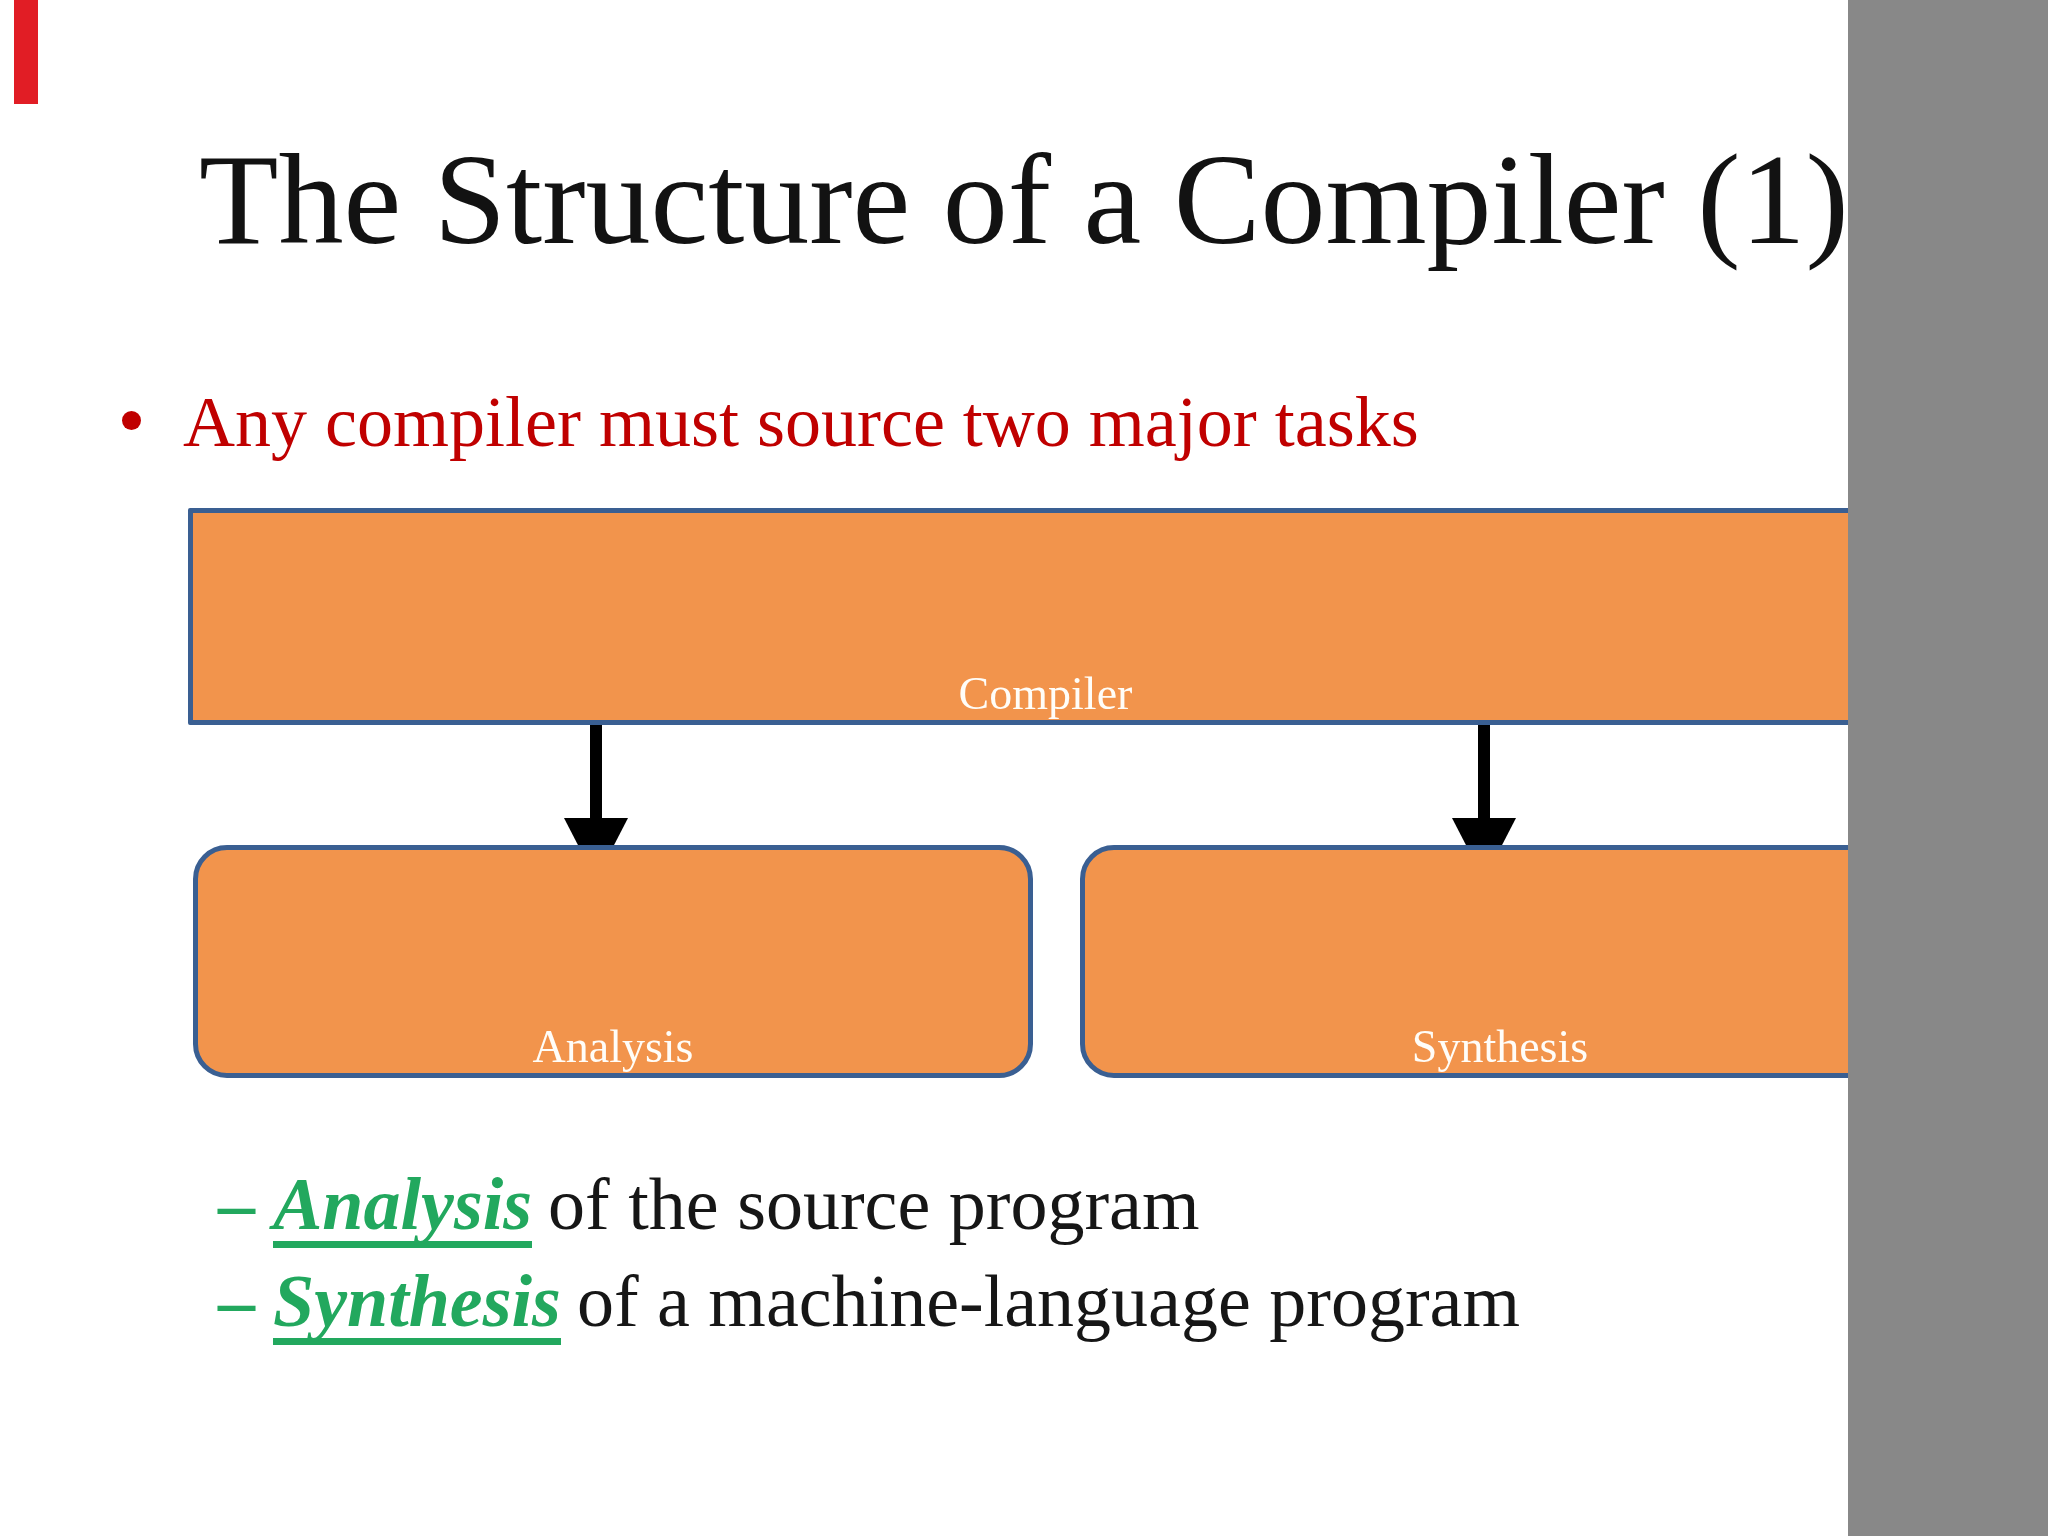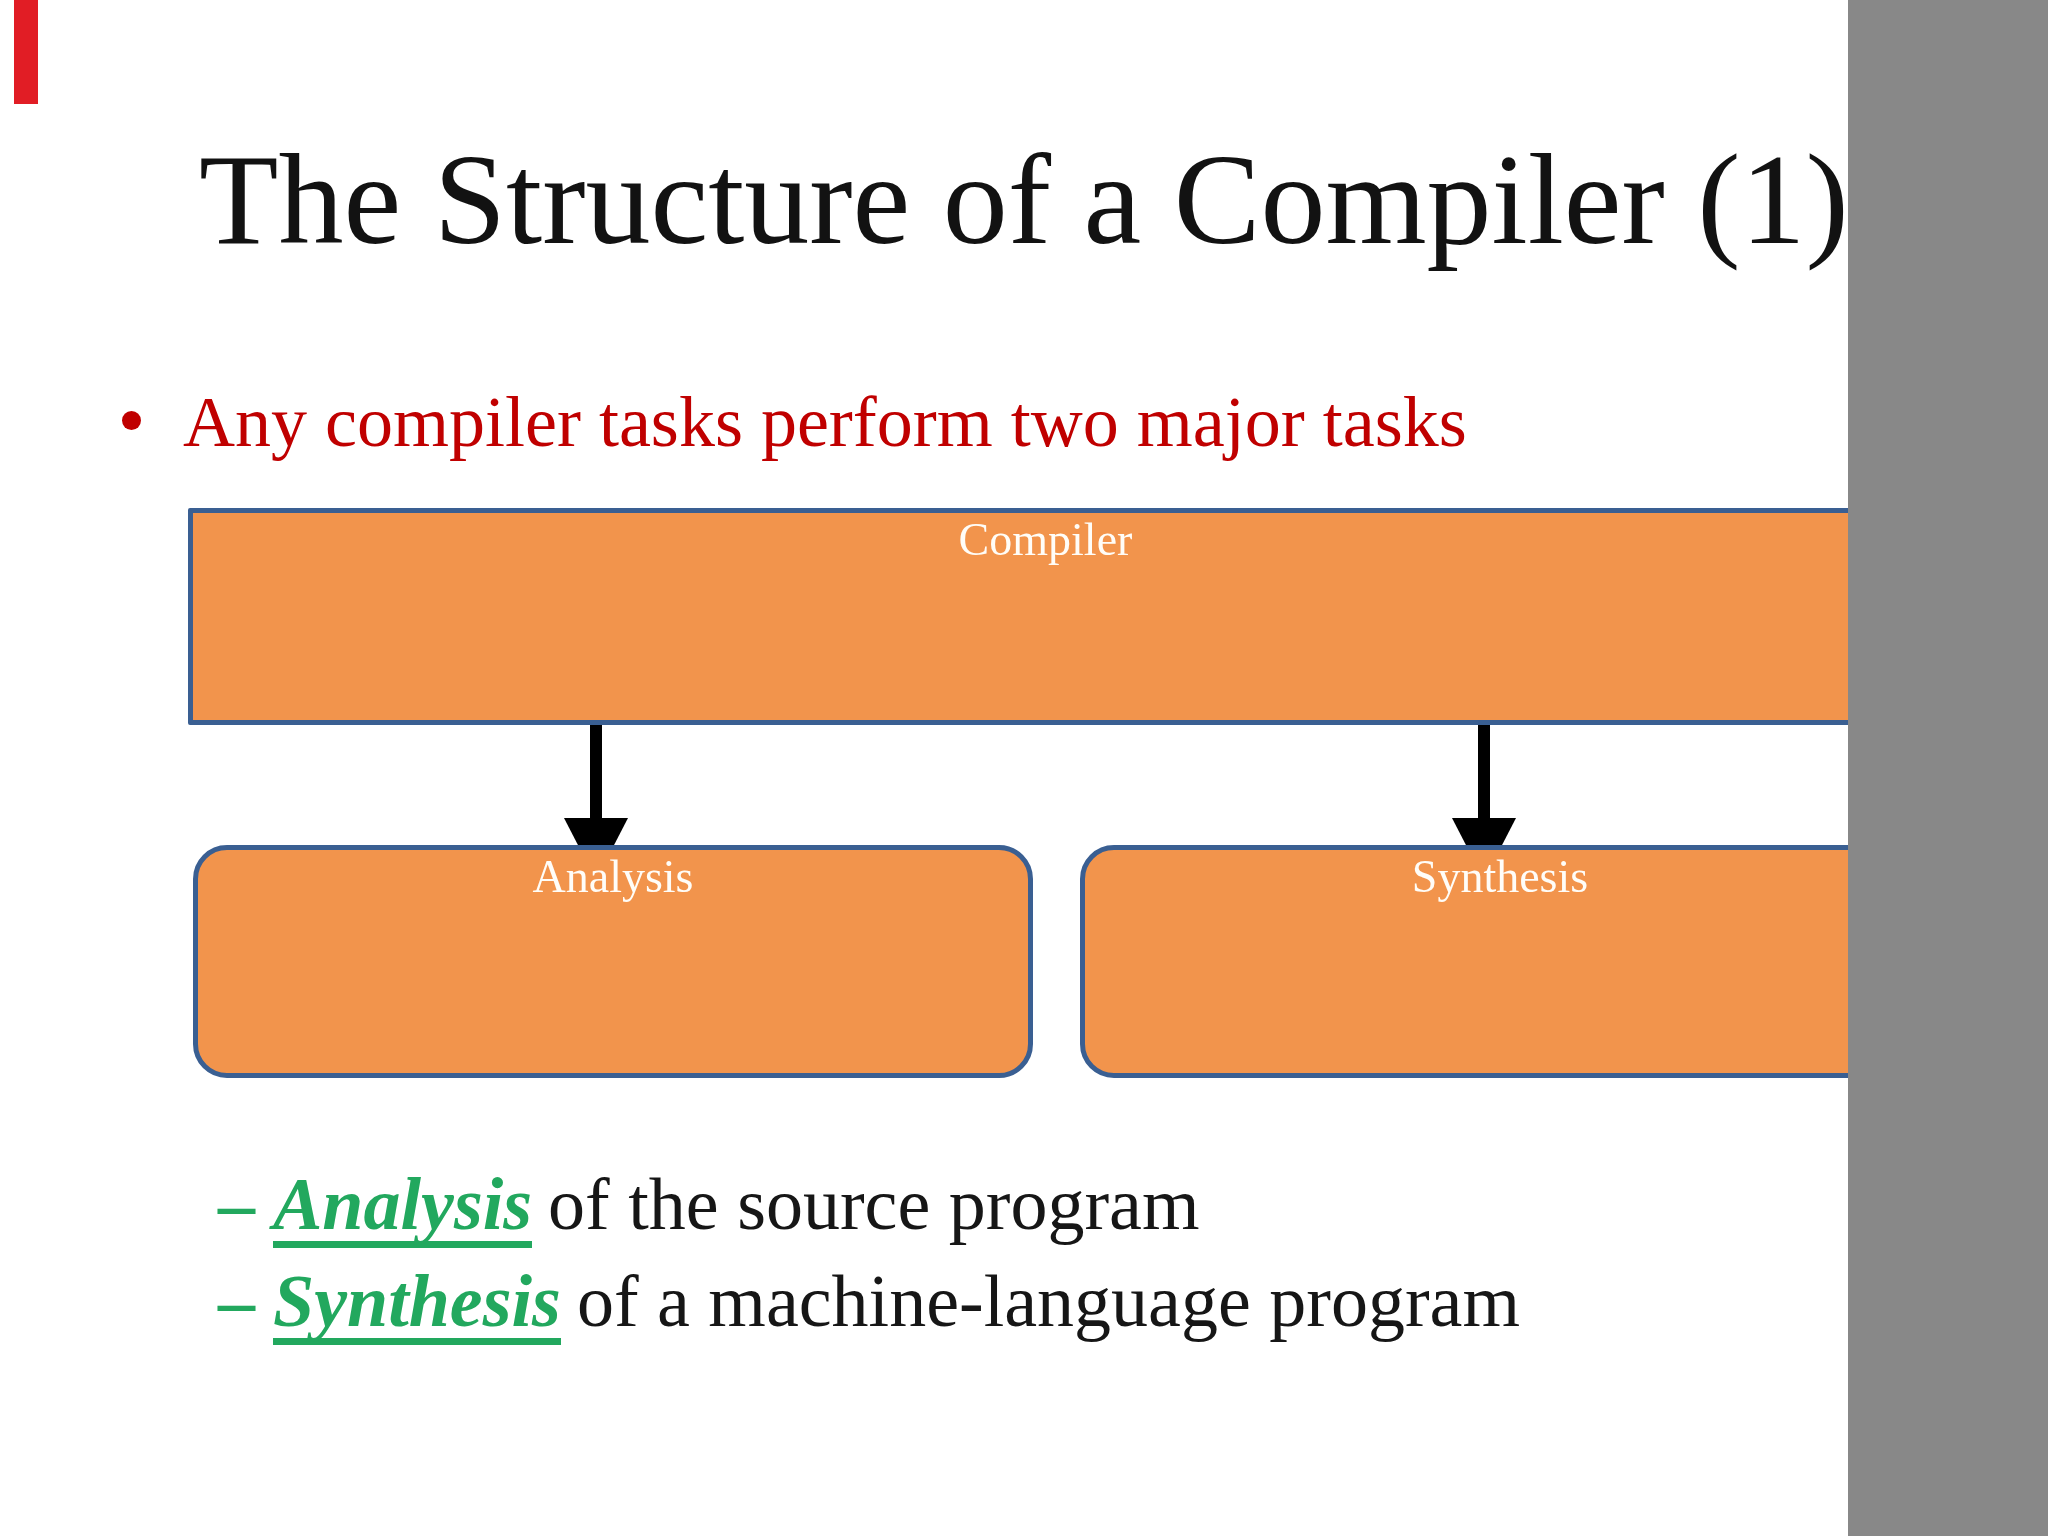--- a/index.html
+++ b/index.html
@@ -30,21 +30,21 @@
   #bullet-text{
     position:absolute;left:183px;top:386px;
     font-size:72px;line-height:1;color:#c00000;white-space:nowrap;
   }
   
   .obox{
     position:absolute;
     background:#f2944c;
     border:5px solid #3a5f92;
     box-sizing:border-box;
-    display:flex;align-items:flex-start;justify-content:center;
+    display:flex;align-items:flex-end;justify-content:center;
     color:#fffdf8;font-size:46px;
   }
   #box-compiler{left:188px;top:508px;width:1715px;height:217px;border-radius:2px;}
   #box-analysis{left:193px;top:845px;width:840px;height:233px;border-radius:34px;}
   #box-synthesis{left:1080px;top:845px;width:840px;height:233px;border-radius:34px;}
   
   .arrow-shaft{
     position:absolute;top:725px;width:12px;height:100px;background:#000;
   }
   .arrow-head{
@@ -82,21 +82,21 @@
 </head>
 <body>
 
 <div id="slide">
 
   <div id="corner-marker"></div>
 
   <div id="title">The Structure of a Compiler (1)</div>
 
   <div id="bullet-dot"></div>
-  <div id="bullet-text">Any compiler tasks perform two major tasks</div>
+  <div id="bullet-text">Any compiler must source two major tasks</div>
 
   <div id="box-compiler" class="obox">
     <span>Compiler</span>
   </div>
 
   <div id="arrow-left-shaft" class="arrow-shaft"></div>
   <div id="arrow-left-head" class="arrow-head"></div>
   <div id="arrow-right-shaft" class="arrow-shaft"></div>
   <div id="arrow-right-head" class="arrow-head"></div>
 

